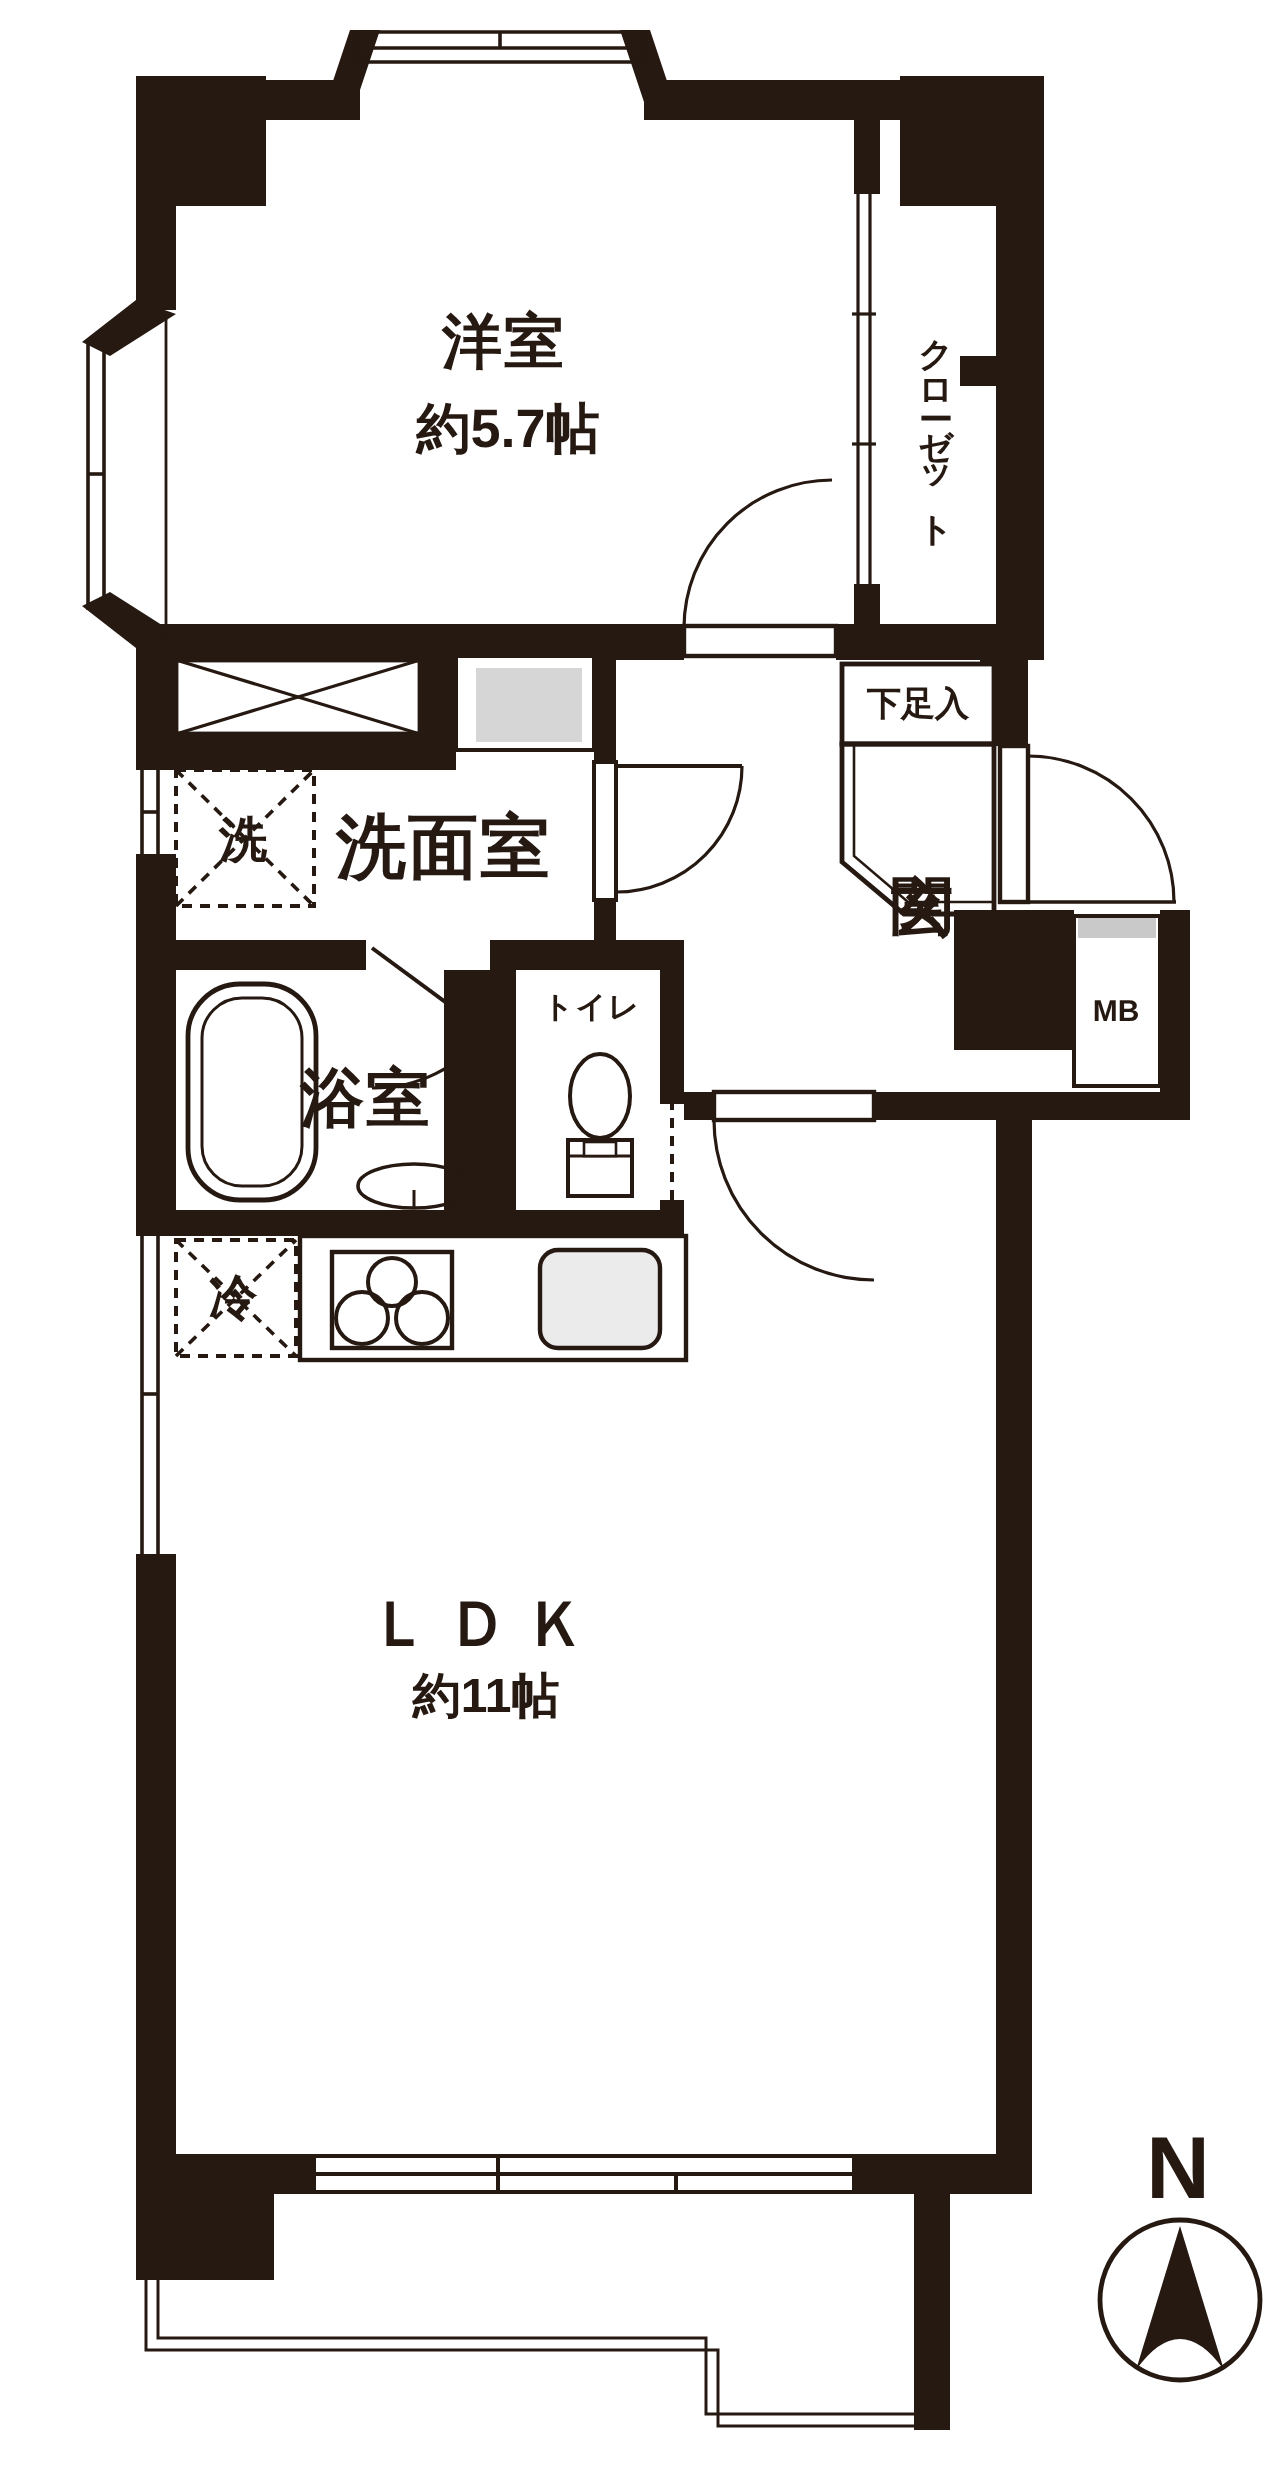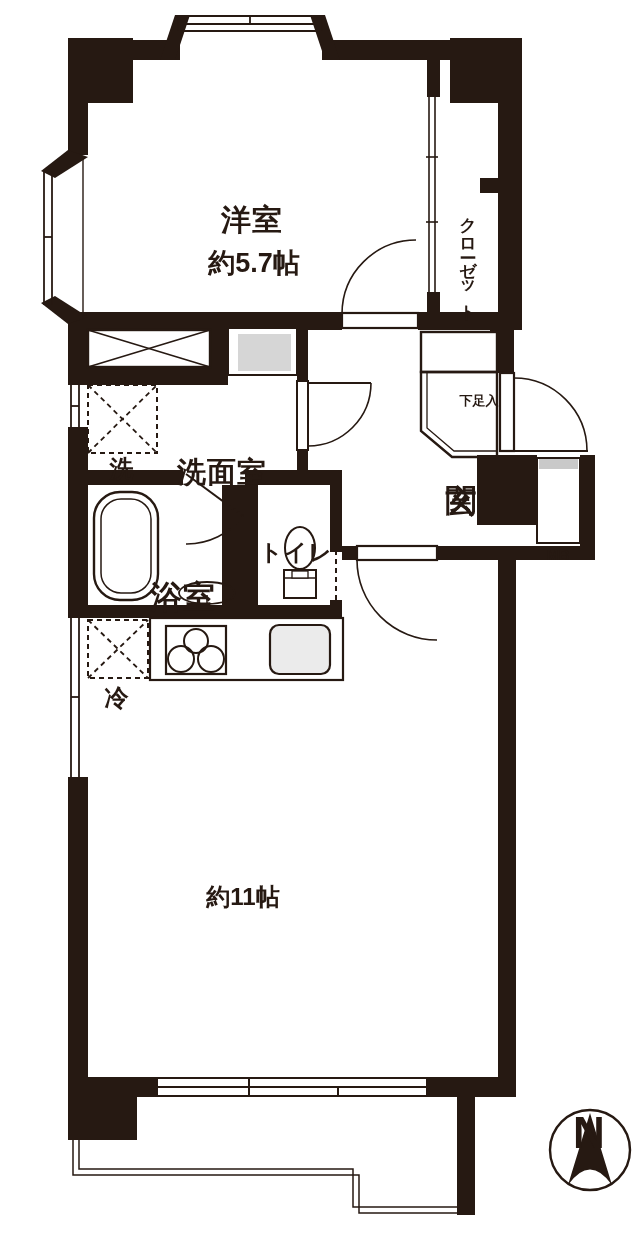--- a/index.html
+++ b/index.html
@@ -12,36 +12,35 @@
     overflow:hidden;
   }
   .plan svg{position:absolute;left:0;top:0;}
   .lbl{
     position:absolute;
     transform:translate(-50%,-50%);
     white-space:nowrap;
     font-weight:700;
     line-height:1;
     letter-spacing:1px;
-    margin-top:48px;
   }
   .vert{
     writing-mode:vertical-rl;
     text-orientation:upright;
     letter-spacing:3px;
   }
   .l-yoshitsu  {left:252px;top:172px;font-size:30px;}
   .l-yosize    {left:254px;top:215px;font-size:27px;letter-spacing:0;text-align:right;}
   .l-closet    {left:468px;top:212px;font-size:17px;letter-spacing:2px;}
-  .l-geta      {left:479px;top:352px;font-size:13px;letter-spacing:0;}
+  .l-geta      {left:459px;top:352px;font-size:17px;letter-spacing:0;}
   .l-genkan    {left:461px;top:414px;font-size:31px;letter-spacing:4px;}
-  .l-senmen    {left:222px;top:424px;font-size:29px;}
+  .l-senmen    {left:222px;top:424px;font-size:35px;}
   .l-sen       {left:122px;top:421px;font-size:24px;}
   .l-yoku      {left:183px;top:549px;font-size:32px;}
-  .l-toilet    {left:296px;top:504px;font-size:23px;}
+  .l-toilet    {left:296px;top:504px;font-size:15px;}
   .l-rei       {left:117px;top:650px;font-size:24px;}
   .l-ldk       {left:243px;top:812px;font-size:31px;letter-spacing:8px;}
   .l-ldksize   {left:243px;top:849px;font-size:24px;letter-spacing:0;}
   .l-balcony   {left:290px;top:1131px;font-size:29px;}
   .l-mb        {left:558px;top:506px;font-size:15px;font-weight:600;letter-spacing:0;text-align:right;}
   .l-north     {left:589px;top:1085px;font-size:44px;letter-spacing:0;}
 </style>
 </head>
 <body>
 
@@ -228,16 +227,17 @@
   <div class="lbl l-yoshitsu">洋室</div>
   <div class="lbl l-yosize">約5.7帖</div>
   <div class="lbl vert l-closet">クローゼット</div>
   <div class="lbl l-geta">下足入</div>
   <div class="lbl vert l-genkan">玄関</div>
   <div class="lbl l-senmen">洗面室</div>
   <div class="lbl l-sen">洗</div>
   <div class="lbl l-yoku">浴室</div>
   <div class="lbl l-toilet">トイレ</div>
   <div class="lbl l-rei">冷</div>
+  <div class="lbl l-ldk">ＬＤＫ</div>
   <div class="lbl l-ldksize">約11帖</div>
   <div class="lbl l-mb">MB</div>
   <div class="lbl l-north">N</div>
 </div>
 
 </body></html>

